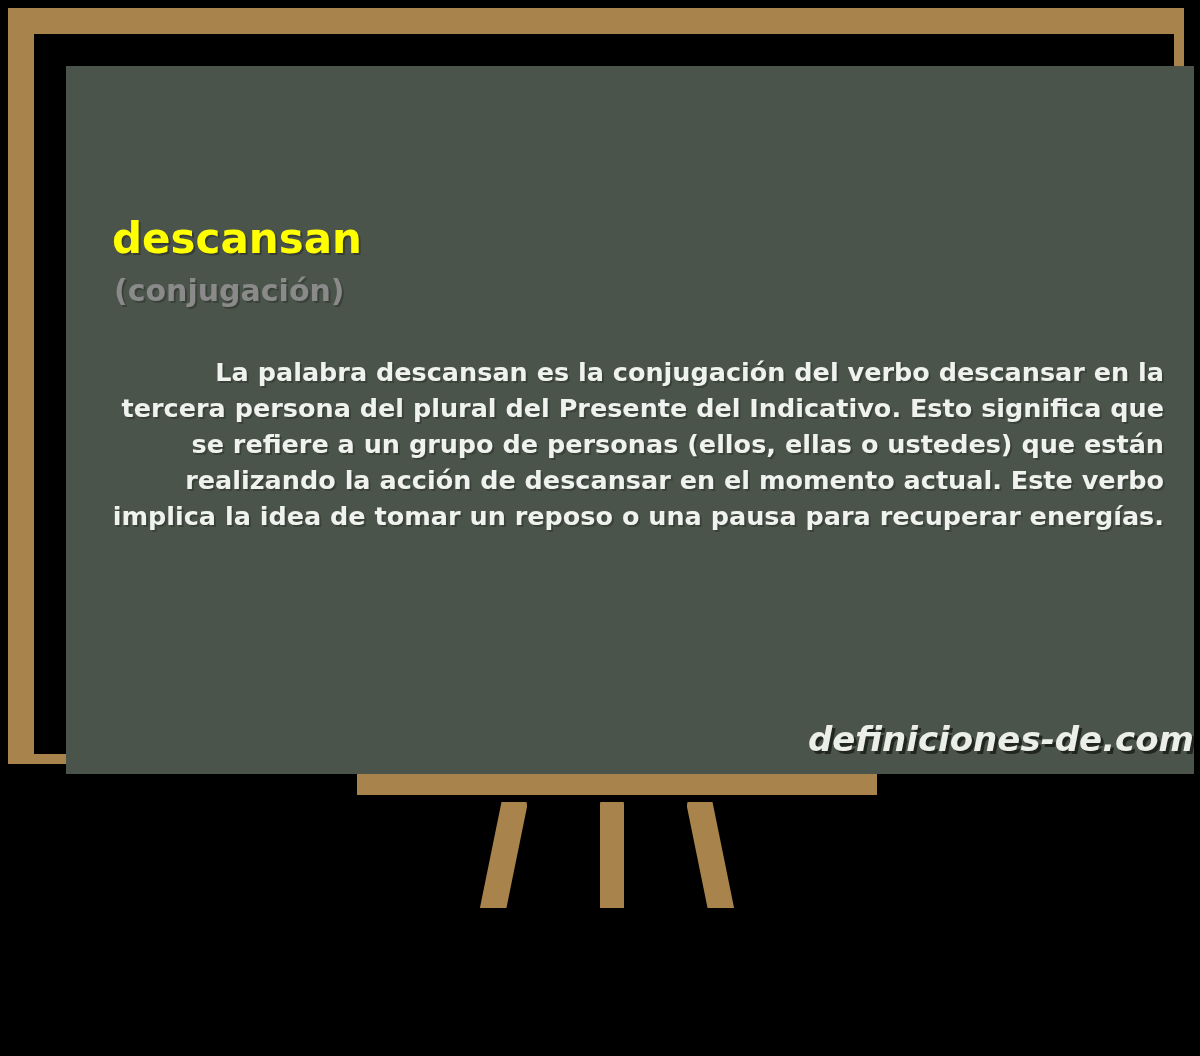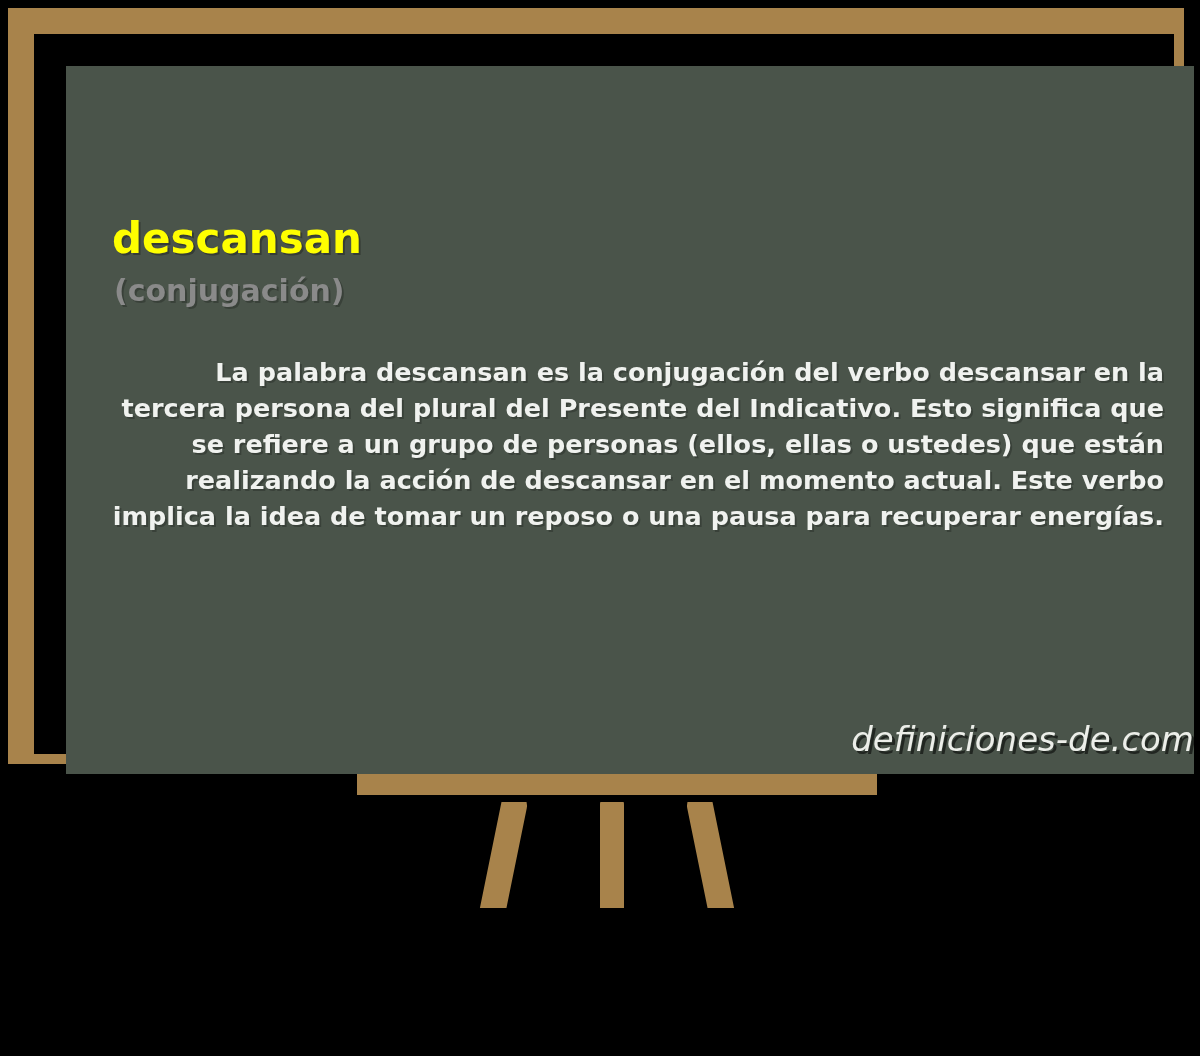--- a/index.html
+++ b/index.html
@@ -183,21 +183,21 @@
     color: #f0f2ef;
     text-shadow: 2px 2px 0 rgba(0,0,0,0.22);
     text-align: right;
   }
   .watermark {
     position: absolute;
     right: 0px;
     top: 656px;
     margin: 0;
     font-size: 34px;
-    font-weight: normal;
+    font-weight: bold;
     font-style: italic;
     line-height: 1;
     color: #eceee9;
     text-shadow: 3px 3px 0 rgba(0,0,0,0.55);
     white-space: nowrap;
   }
 </style>
 </head>
 <body>
 

